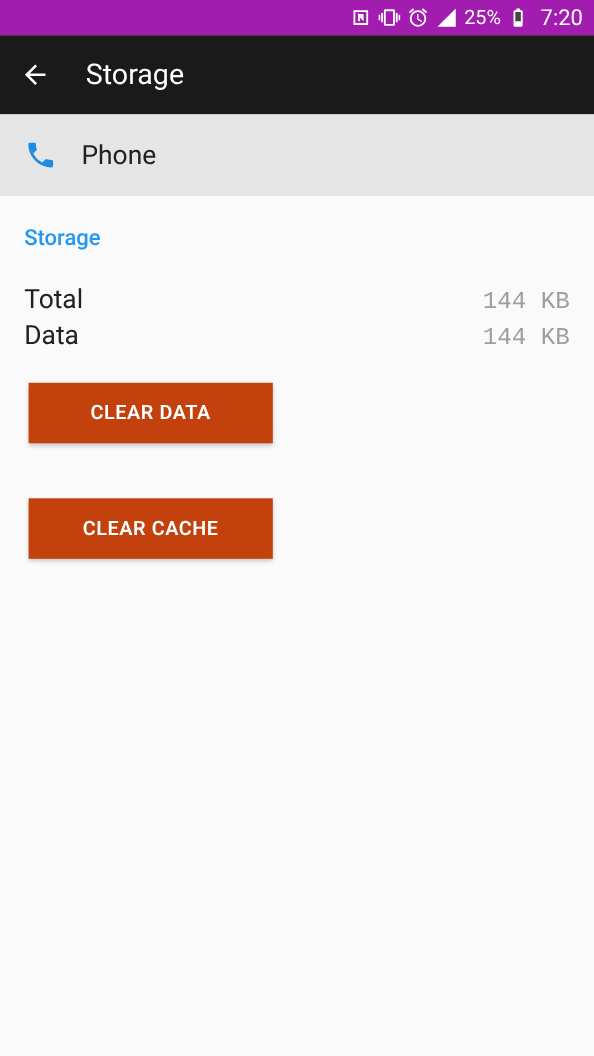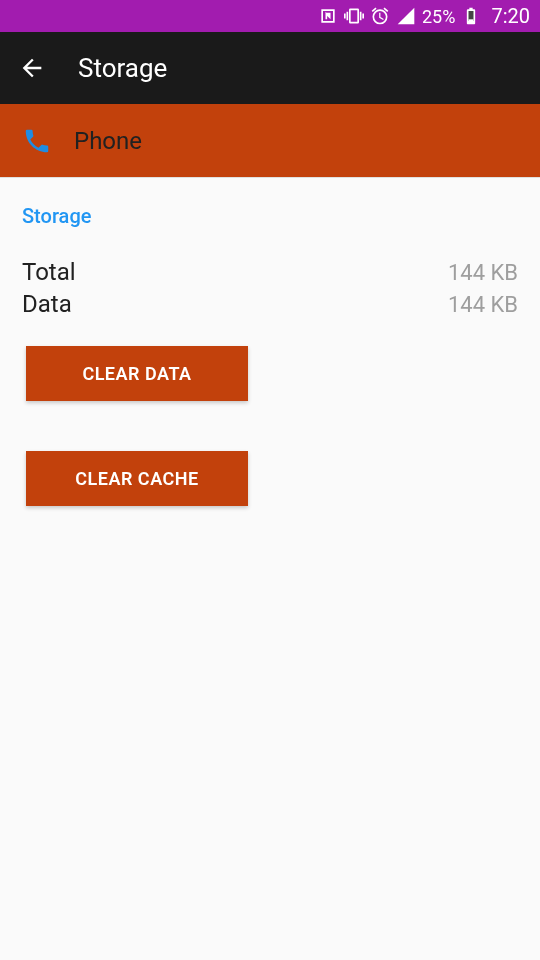--- a/index.html
+++ b/index.html
@@ -27,42 +27,42 @@
       display: flex;
       align-items: center;
       padding: 0 18px;
     }
     .app-bar .back { width: 28px; height: 28px; display: flex; align-items: center; justify-content: center; }
     .app-bar .back svg { width: 28px; height: 28px; fill: #fff; }
     .app-bar .title { font-size: 26px; font-weight: 400; margin-left: 32px; }
 
     .app-row {
       height: 74px;
-      background: #c2410c;
+      background: #e5e5e5;
       display: flex;
       align-items: center;
       padding: 0 22px;
       border-bottom: 1px solid #e0e0e0;
     }
     .app-row .app-icon { width: 30px; height: 30px; }
     .app-row .app-icon svg { width: 30px; height: 30px; fill: #1f8ce3; }
     .app-row .app-name { font-size: 24px; margin-left: 22px; color: #212121; }
 
     .content { padding: 26px 22px 0 22px; }
 
     .section-title {
       color: #2196f3;
       font-size: 20px;
       font-weight: 500;
     }
 
     .kv { display: flex; justify-content: space-between; align-items: baseline; margin-top: 30px; }
     .kv + .kv { margin-top: 4px; }
     .kv .label { font-size: 24px; color: #212121; }
-    .kv .value { font-size: 22px; color: #9e9e9e; }
+    .kv .value { font-size: 22px; color: #9e9e9e; font-family: Liberation Mono, monospace; }
 
     .btn {
       display: inline-block;
       min-width: 222px;
       padding: 17px 20px;
       background: #c2410c;
       color: #fff;
       font-size: 18px;
       font-weight: 600;
       letter-spacing: 0.5px;

